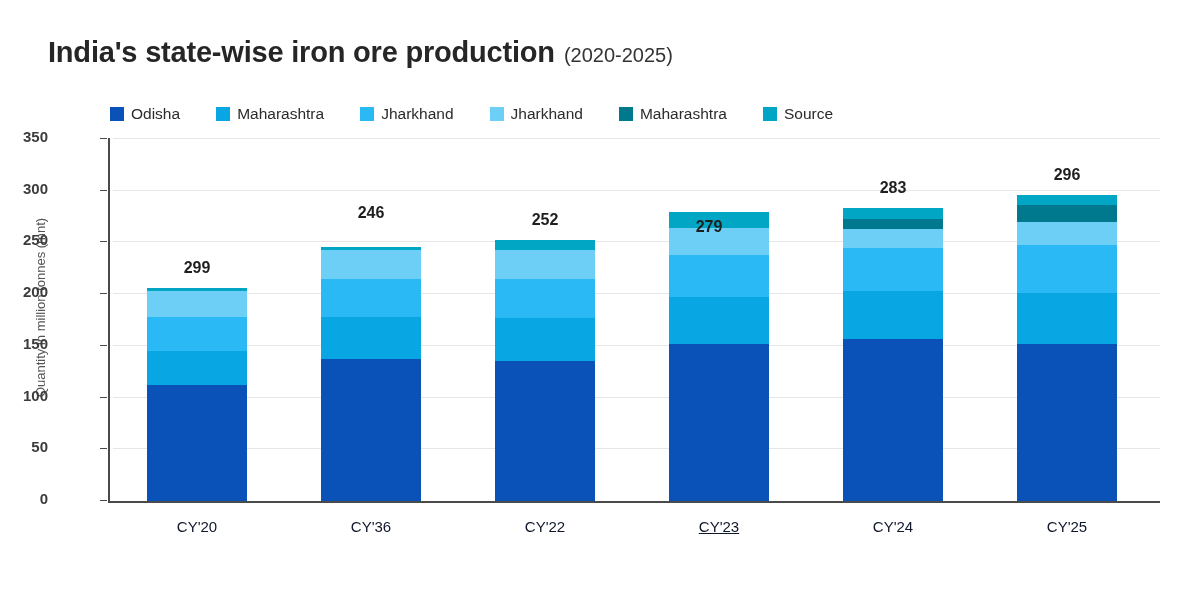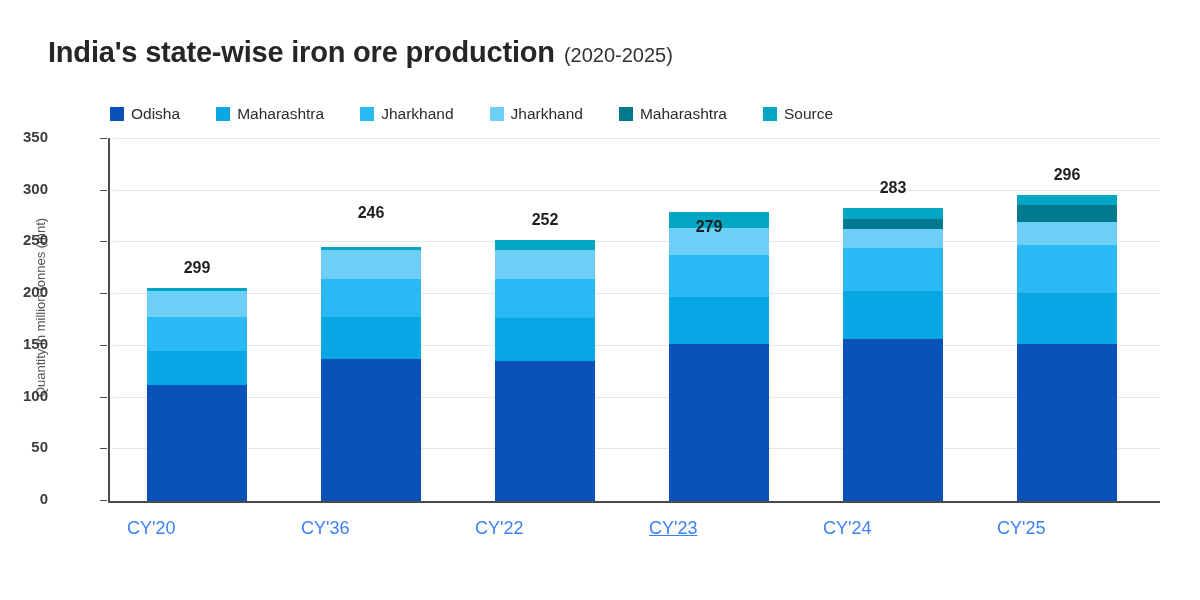--- a/index.html
+++ b/index.html
@@ -175,23 +175,23 @@
     left: -10px;
     text-align: center;
     font-size: 16px;
     font-weight: bold;
     color: #1f1f1f;
   }
   .xtick-label {
     position: absolute;
     top: 380px;
     width: 140px;
-    text-align: left;
-    font-size: 18px;
-    color: #3b82f6;
+    text-align: center;
+    font-size: 15px;
+    color: #0f172a;
   }
 
   
   .footer {
     position: absolute;
     left: 92px;
     top: 560px;
     font-size: 13.5px;
     color: #3a3a3a;
   }

